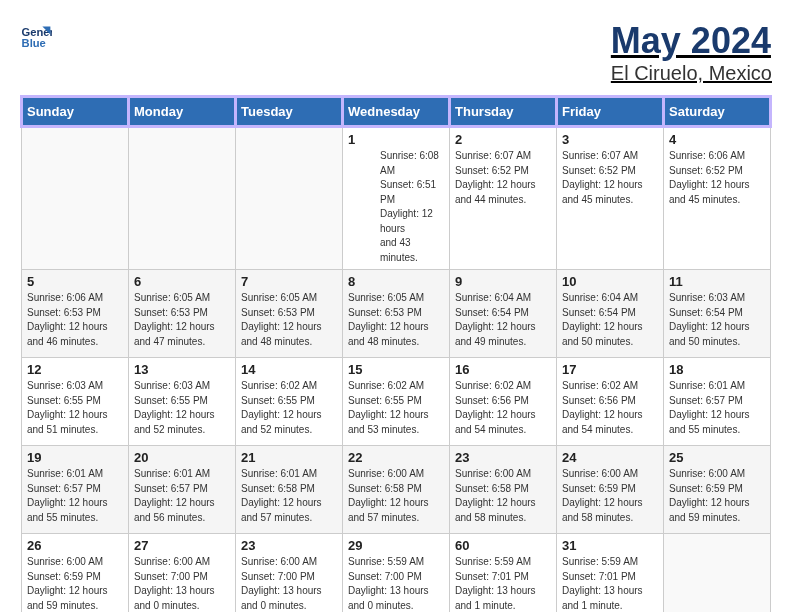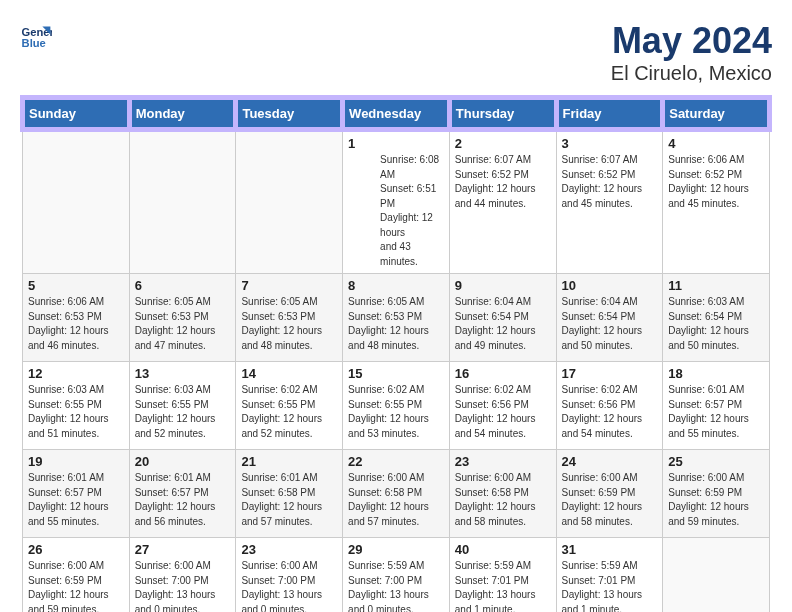--- a/index.html
+++ b/index.html
@@ -19,21 +19,21 @@
     .logo {
       display: flex;
       align-items: center;
       gap: 4px;
     }
     .logo-icon {
       width: 32px;
       height: 32px;
     }
     .title-block {
-      text-align: right;
+      text-decoration: underline;
     }
     .month-title {
       font-size: 36px;
       font-weight: bold;
       color: #1a3a6c;
     }
     .location-title {
       font-size: 20px;
       color: #333;
     }
@@ -42,21 +42,21 @@
       border-collapse: collapse;
       table-layout: fixed;
     }
     thead tr th {
       background-color: #2e6db4;
       color: #fff;
       font-size: 13px;
       font-weight: bold;
       padding: 6px 4px;
       text-align: left;
-      border: 5px solid #c4b5fd;
+      border: 3px solid #c4b5fd;
     }
     tbody tr td {
       vertical-align: top;
       border: 1px solid #ccc;
       padding: 4px 5px;
       height: 88px;
       font-size: 10.5px;
       color: #333;
       background: #fff;
     }
@@ -317,21 +317,21 @@
 and 0 minutes.</div>
         </td>
         <td>
           <div class="day-num">29</div>
           <div class="day-info" style="white-space: pre-line;">Sunrise: 5:59 AM
 Sunset: 7:00 PM
 Daylight: 13 hours
 and 0 minutes.</div>
         </td>
         <td>
-          <div class="day-num">40</div>
+          <div class="day-num">60</div>
           <div class="day-info" style="white-space: pre-line;">Sunrise: 5:59 AM
 Sunset: 7:01 PM
 Daylight: 13 hours
 and 1 minute.</div>
         </td>
         <td>
           <div class="day-num">31</div>
           <div class="day-info" style="white-space: pre-line;">Sunrise: 5:59 AM
 Sunset: 7:01 PM
 Daylight: 13 hours

